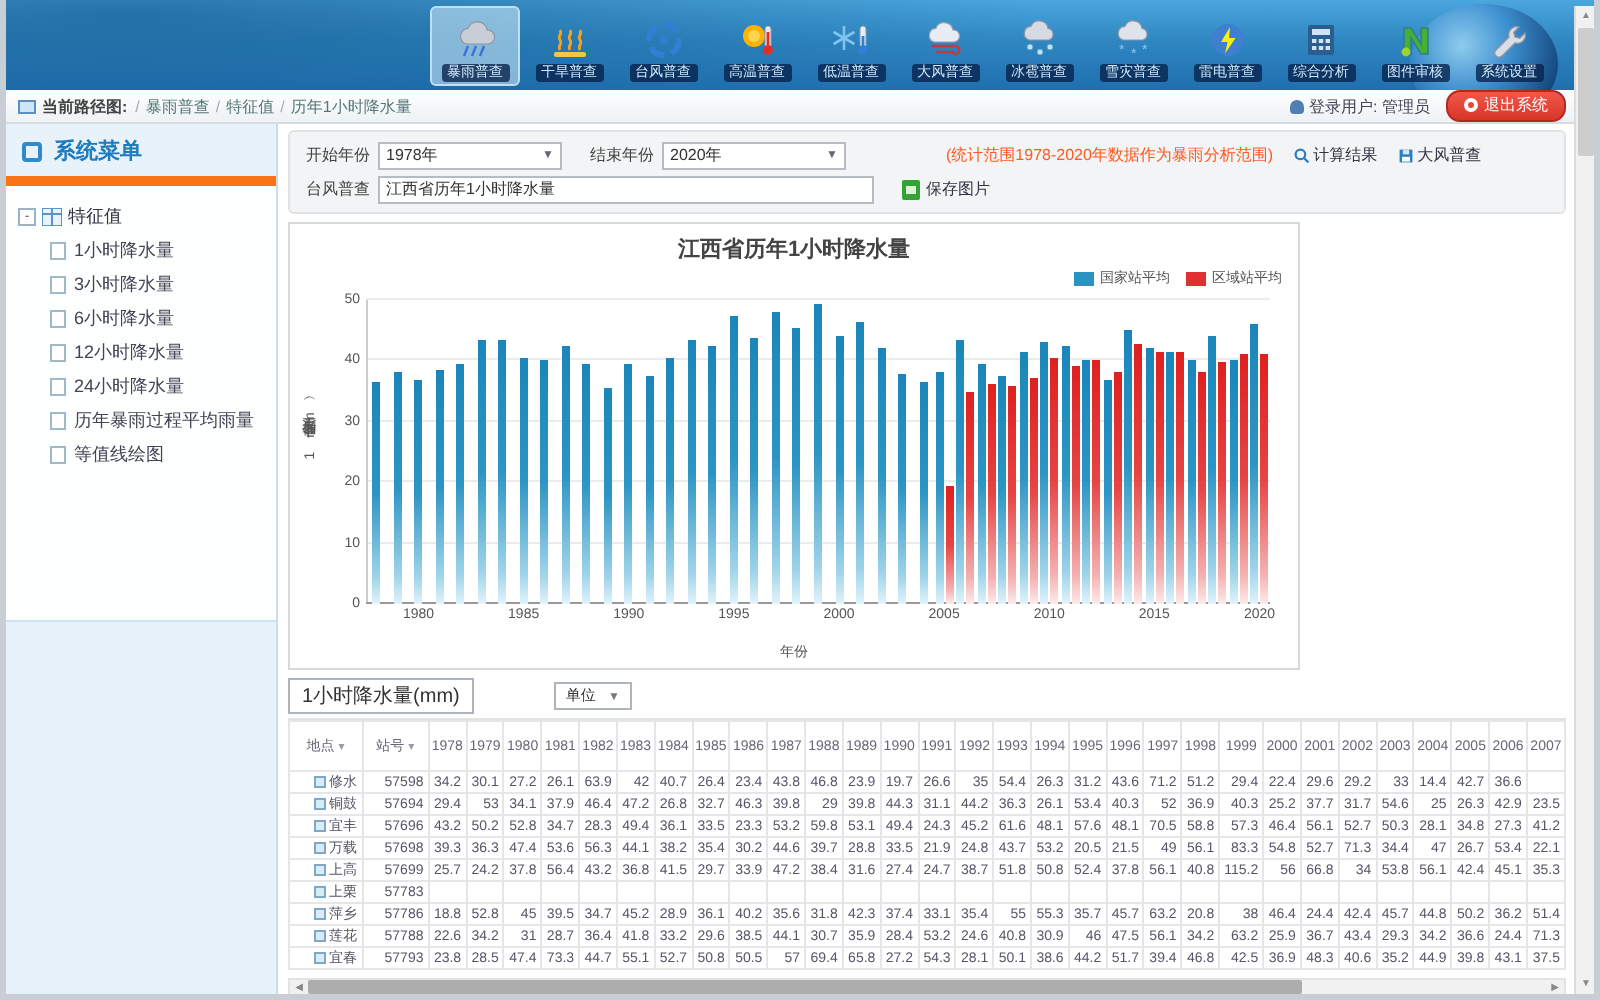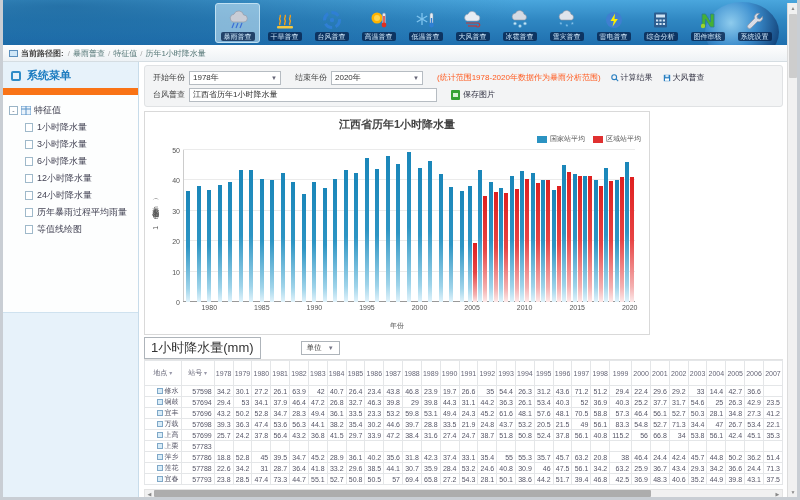--- a/index.html
+++ b/index.html
@@ -37,21 +37,21 @@
   .session { margin-left:auto; display:flex; align-items:center; }
   .user-ic { width:7px; height:7px; border-radius:50% 50% 2px 2px; background:#4f7fb5; margin-right:3px; }
   .user-label { color:#445; margin-right:8px; }
   .logout-btn { background:linear-gradient(180deg,#f3574a,#d8352a); color:#fff; font-size:8px;
     border:1px solid #b52htm0; border:1px solid #b5281f; border-radius:7px; padding:1px 8px 2px 8px; cursor:pointer; display:flex; align-items:center; }
   .logout-btn .o { width:7px; height:7px; border-radius:50%; border:2px solid #fff; margin-right:3px; }
 
   
   .content { display:flex; height:435px; }
   .sidebar { width:136px; background:#e7f2fa; border-right:1px solid #c8dcea; }
-  .side-title { display:flex; align-items:center; padding:6px 24px 5px 8px; border-bottom:7px solid #f97316; }
+  .side-title { display:flex; align-items:center; padding:6px 24px 5px 8px; border-bottom:5px solid #f97316; }
   .side-title .sq { width:10px; height:10px; border:2px solid #2f8cc7; border-radius:2px; margin-right:6px; }
   .side-title .tx { color:#1d7cc0; font-weight:bold; font-size:11px; }
   .tree-box { background:#fdfefe; border-bottom:1px solid #cfe2ef; padding:6px 4px 10px 6px; min-height:218px; }
   .tnode { display:flex; align-items:center; margin:3px 0; cursor:pointer; }
   .tnode .exp { width:9px; height:9px; border:1px solid #9ab4c6; background:#fff; font-size:7px; line-height:7px;
     text-align:center; color:#567; margin-right:3px; }
   .tnode .gic { width:10px; height:9px; margin-right:3px; }
   .tnode .glb { font-size:9px; color:#334; }
   .tleaf { display:flex; align-items:center; margin:4px 0 4px 16px; cursor:pointer; }
   .tleaf .pic { width:8px; height:9px; border:1px solid #9fb9ca; background:#fff; margin-right:4px; }
@@ -59,21 +59,21 @@
 
   .main { flex:1; position:relative; padding:3px 14px 0 5px; background:#fff; overflow:hidden; }
 
   
   .filterbar { background:#f3f4f5; border:1px solid #e0e2e4; border-radius:3px; padding:3px 8px; }
   .frow { display:flex; align-items:center; height:17px; font-size:8px; color:#444; }
   .flabel { margin-right:4px; }
   .fselect { width:92px; height:14px; border:1px solid #b6bcc2; background:#fff; display:flex; align-items:center;
     justify-content:space-between; padding:0 3px; font-size:8px; color:#333; cursor:pointer; margin-right:14px; }
   .fselect .car { font-size:6px; color:#667; }
-  .fnote { color:#ff5a1f; margin-right:10px; white-space:nowrap; }
+  .fnote { color:#ff5a1f; margin-right:10px; white-space:nowrap;margin-left:36px; }
   .fbtn { display:flex; align-items:center; margin-right:10px; cursor:pointer; color:#334; }
   .fbtn svg { margin-right:2px; }
   .finput { width:248px; height:14px; border:1px solid #b6bcc2; background:#fff; font-size:8px; color:#333;
     padding:0 3px; margin-right:14px; font-family:inherit; }
   .gic-save { width:9px; height:10px; background:#35a235; border-radius:1px; margin-right:3px; position:relative; }
   .gic-save::after { content:""; position:absolute; left:2px; top:3px; width:5px; height:4px; background:#d8f3d8; }
 
   
   .chart-panel { position:relative; width:506px; height:224px; margin-top:4px; border:1px solid #d9d9d9; background:#fff; }
   .chart-title { position:absolute; top:5px; left:0; right:0; text-align:center; font-size:11px; font-weight:bold; color:#444; }
@@ -89,21 +89,21 @@
   .ylabel { position:absolute; left:6px; top:105px; font-size:7px; color:#555; writing-mode:vertical-rl;
     transform:translateY(-50%) rotate(180deg); letter-spacing:1px; }
   .xlabel { position:absolute; bottom:3px; left:0; right:0; text-align:center; font-size:7px; color:#555; }
   .bargroup { position:absolute; bottom:0; display:flex; align-items:flex-end; justify-content:center; }
   .bar-b { width:4px; background:linear-gradient(180deg,#1a86b9 0%,#2d95c4 50%,#9fd4ea 88%,#e2f3fb 100%); }
   .bar-r { width:4px; margin-left:1px; background:linear-gradient(180deg,#df2020 0%,#e74444 50%,#f4b1b1 88%,#fdeaea 100%); }
 
   
   .table-section { margin-top:5px; }
   .tctrl { display:flex; align-items:center; height:16px; margin-bottom:3px; }
-  .tctrl .box1 { border:1px solid #aeb4ba; background:#fff; font-size:13px; color:#333; padding:1px 6px; margin-right:40px; }
+  .tctrl .box1 { border:1px solid #aeb4ba; background:#fff; font-size:10px; color:#333; padding:1px 6px; margin-right:40px; }
   .tctrl .box2 { border:1px solid #aeb4ba; background:#fff; font-size:7.5px; color:#333; padding:1px 5px; cursor:pointer; }
   .tctrl .box2 .car { font-size:6px; color:#778; margin-left:4px; }
   .table-wrap { height:129px; overflow:hidden; border-top:1px solid #e2e2e2; }
   table.data { border-collapse:collapse; table-layout:fixed; }
   table.data th, table.data td { border:1px solid #e4e6e8; font-weight:normal; overflow:hidden; white-space:nowrap; }
   table.data th { height:25px; font-size:7px; color:#667; text-align:center; background:#fff; cursor:pointer; }
   table.data td { height:11px; font-size:7px; color:#556; text-align:right; padding:0 2px; }
   td.place { text-align:left; }
   td.place .mic { display:inline-block; width:6px; height:6px; border:1px solid #7fa8c8; background:#d8ecf8; margin-right:2px; vertical-align:-1px; }
   td.station { text-align:center; color:#778; }
@@ -261,20 +261,28 @@
           </span>
           <span class="lb">系统设置</span>
         </div>
       </div>
   </div>
 
   <div class="crumbbar">
     <span class="win-ic"></span>
     <span class="crumb-prefix">当前路径图:</span>
     <span id="crumbs"><span class="crumb-sep">/</span><span class="crumb-item">暴雨普查</span><span class="crumb-sep">/</span><span class="crumb-item">特征值</span><span class="crumb-sep">/</span><span class="crumb-item">历年1小时降水量</span></span>
+    <span class="session">
+      <span class="user-ic"></span>
+      <span class="user-label">登录用户: 管理员</span>
+      <span class="logout-btn">
+        <span class="o"></span>
+        <span>退出系统</span>
+      </span>
+    </span>
   </div>
 
   <div class="content">
 
     <div class="sidebar">
       <div class="side-title">
         <span class="sq"></span>
         <span class="tx">系统菜单</span>
       </div>
       <div class="tree-box" id="tree">

